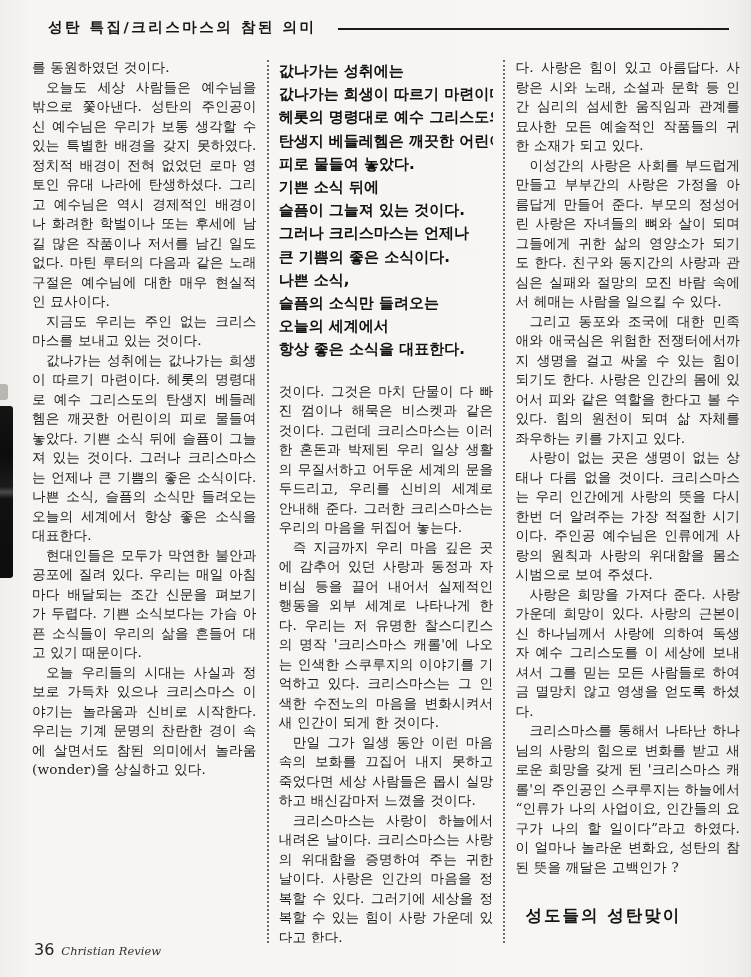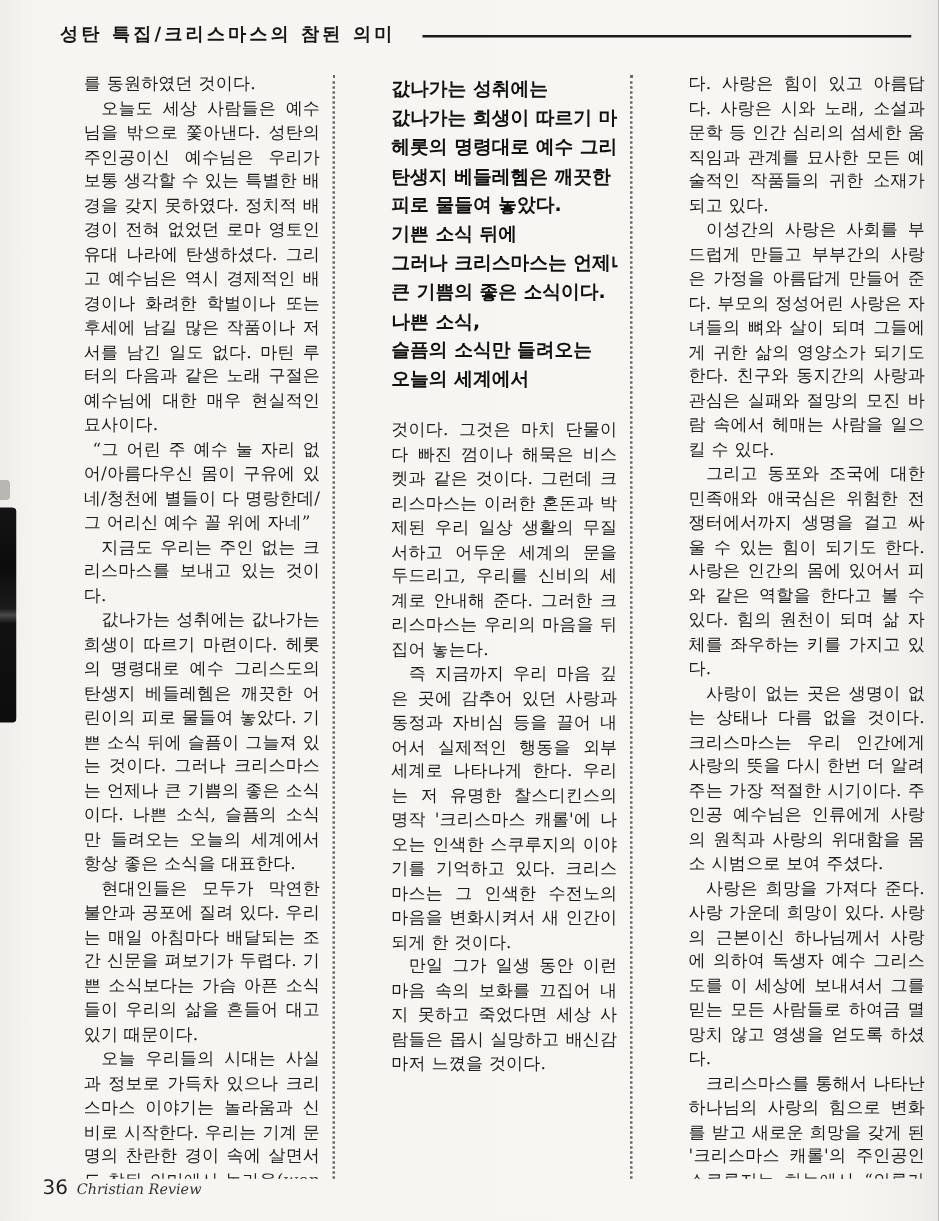--- a/index.html
+++ b/index.html
@@ -20,21 +20,21 @@
     font-family:"DejaVu Sans","Liberation Sans",sans-serif;
     font-weight:bold;font-size:14.5px;letter-spacing:2.5px;
     white-space:nowrap;color:#161616;
   }
   .hdr-rule{flex:1;height:2px;background:#1a1a1a;margin-top:3px;}
   
   .content{
     position:absolute;top:58px;left:32px;right:11px;bottom:34px;
     display:flex;
   }
-  .col{width:228px;overflow:hidden;margin-left:35px;}
+  .col{width:228px;overflow:hidden;}
   .col.mid{width:218px;}
   .divider{
     width:0;border-left:2px dotted #6a6a6a;
     margin:2px 10px 0 10px;
   }
   .para{
     font-size:13.6px;line-height:19.5px;
     text-align:justify;word-break:break-all;
     letter-spacing:0.2px;
     margin:0;
@@ -89,47 +89,49 @@
   <div class="hdr">
     <span class="hdr-title">성탄 특집/크리스마스의 참된 의미</span>
     <span class="hdr-rule"></span>
   </div>
 
   <div class="content">
 
     <div class="col">
       <p class="para">를 동원하였던 것이다.</p>
       <p class="para indent">오늘도 세상 사람들은 예수님을 밖으로 쫓아낸다. 성탄의 주인공이신 예수님은 우리가 보통 생각할 수 있는 특별한 배경을 갖지 못하였다. 정치적 배경이 전혀 없었던 로마 영토인 유대 나라에 탄생하셨다. 그리고 예수님은 역시 경제적인 배경이나 화려한 학벌이나 또는 후세에 남길 많은 작품이나 저서를 남긴 일도 없다. 마틴 루터의 다음과 같은 노래 구절은 예수님에 대한 매우 현실적인 묘사이다.</p>
-      <p class="para indent-half">“그 어린 주 예수 눌 자리 없어/아름다우신 몸이 구유에 있네/청천에 별들이 다 명랑한데/그 어리신 예수 꼴 위에 자네”</p>
       <p class="para indent">지금도 우리는 주인 없는 크리스마스를 보내고 있는 것이다.</p>
       <p class="para indent">값나가는 성취에는 값나가는 희생이 따르기 마련이다. 헤롯의 명령대로 예수 그리스도의 탄생지 베들레헴은 깨끗한 어린이의 피로 물들여 놓았다. 기쁜 소식 뒤에 슬픔이 그늘져 있는 것이다. 그러나 크리스마스는 언제나 큰 기쁨의 좋은 소식이다. 나쁜 소식, 슬픔의 소식만 들려오는 오늘의 세계에서 항상 좋은 소식을 대표한다.</p>
       <p class="para indent">현대인들은 모두가 막연한 불안과 공포에 질려 있다. 우리는 매일 아침마다 배달되는 조간 신문을 펴보기가 두렵다. 기쁜 소식보다는 가슴 아픈 소식들이 우리의 삶을 흔들어 대고 있기 때문이다.</p>
       <p class="para indent">오늘 우리들의 시대는 사실과 정보로 가득차 있으나 크리스마스 이야기는 놀라움과 신비로 시작한다. 우리는 기계 문명의 찬란한 경이 속에 살면서도 참된 의미에서 놀라움(wonder)을 상실하고 있다.</p>
 
     </div>
 
     <div class="divider"></div>
 
     <div class="col mid">
       <div class="pullquote">
         <div class="pq-line">값나가는 성취에는</div>
         <div class="pq-line">값나가는 희생이 따르기 마련이다.</div>
         <div class="pq-line">헤롯의 명령대로 예수 그리스도의</div>
         <div class="pq-line">탄생지 베들레헴은 깨끗한 어린이의</div>
         <div class="pq-line">피로 물들여 놓았다.</div>
         <div class="pq-line">기쁜 소식 뒤에</div>
+        <div class="pq-line">슬픔이 그늘져 있는 것이다.</div>
         <div class="pq-line">그러나 크리스마스는 언제나</div>
         <div class="pq-line">큰 기쁨의 좋은 소식이다.</div>
         <div class="pq-line">나쁜 소식,</div>
         <div class="pq-line">슬픔의 소식만 들려오는</div>
         <div class="pq-line">오늘의 세계에서</div>
+        <div class="pq-line">항상 좋은 소식을 대표한다.</div>
       </div>
       <p class="para">것이다. 그것은 마치 단물이 다 빠진 껌이나 해묵은 비스켓과 같은 것이다. 그런데 크리스마스는 이러한 혼돈과 박제된 우리 일상 생활의 무질서하고 어두운 세계의 문을 두드리고, 우리를 신비의 세계로 안내해 준다. 그러한 크리스마스는 우리의 마음을 뒤집어 놓는다.</p>
       <p class="para indent">즉 지금까지 우리 마음 깊은 곳에 감추어 있던 사랑과 동정과 자비심 등을 끌어 내어서 실제적인 행동을 외부 세계로 나타나게 한다. 우리는 저 유명한 찰스디킨스의 명작 '크리스마스 캐롤'에 나오는 인색한 스쿠루지의 이야기를 기억하고 있다. 크리스마스는 그 인색한 수전노의 마음을 변화시켜서 새 인간이 되게 한 것이다.</p>
       <p class="para indent">만일 그가 일생 동안 이런 마음 속의 보화를 끄집어 내지 못하고 죽었다면 세상 사람들은 몹시 실망하고 배신감마저 느꼈을 것이다.</p>
+      <p class="para indent">크리스마스는 사랑이 하늘에서 내려온 날이다. 크리스마스는 사랑의 위대함을 증명하여 주는 귀한 날이다. 사랑은 인간의 마음을 정복할 수 있다. 그러기에 세상을 정복할 수 있는 힘이 사랑 가운데 있다고 한다.</p>
 
     </div>
 
     <div class="divider"></div>
 
     <div class="col">
       <p class="para">다. 사랑은 힘이 있고 아름답다. 사랑은 시와 노래, 소설과 문학 등 인간 심리의 섬세한 움직임과 관계를 묘사한 모든 예술적인 작품들의 귀한 소재가 되고 있다.</p>
       <p class="para indent">이성간의 사랑은 사회를 부드럽게 만들고 부부간의 사랑은 가정을 아름답게 만들어 준다. 부모의 정성어린 사랑은 자녀들의 뼈와 살이 되며 그들에게 귀한 삶의 영양소가 되기도 한다. 친구와 동지간의 사랑과 관심은 실패와 절망의 모진 바람 속에서 헤매는 사람을 일으킬 수 있다.</p>
       <p class="para indent">그리고 동포와 조국에 대한 민족애와 애국심은 위험한 전쟁터에서까지 생명을 걸고 싸울 수 있는 힘이 되기도 한다. 사랑은 인간의 몸에 있어서 피와 같은 역할을 한다고 볼 수 있다. 힘의 원천이 되며 삶 자체를 좌우하는 키를 가지고 있다.</p>
       <p class="para indent">사랑이 없는 곳은 생명이 없는 상태나 다름 없을 것이다. 크리스마스는 우리 인간에게 사랑의 뜻을 다시 한번 더 알려주는 가장 적절한 시기이다. 주인공 예수님은 인류에게 사랑의 원칙과 사랑의 위대함을 몸소 시범으로 보여 주셨다.</p>

